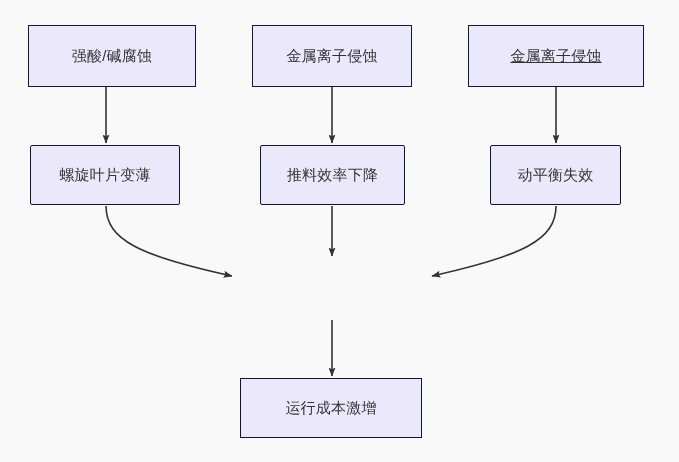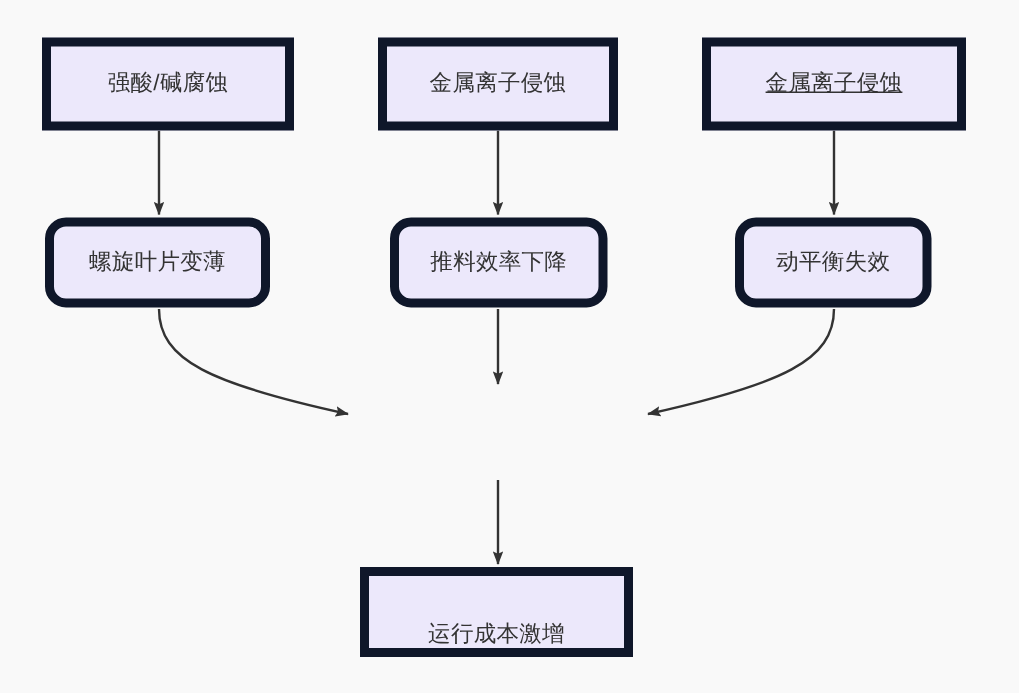--- a/index.html
+++ b/index.html
@@ -23,33 +23,33 @@
     left: 0;
     top: 0;
     width: 679px;
     height: 462px;
     pointer-events: none;
   }
   .node {
     position: absolute;
     box-sizing: border-box;
     background: #ece8fb;
-    border: 6px solid #0f172a;
+    border: 1px solid #0f172a;
     display: flex;
     align-items: center;
     justify-content: center;
     color: #333333;
     font-size: 15px;
     line-height: 1.2;
     letter-spacing: 0.2px;
     white-space: nowrap;
     z-index: 2;
   }
   .node.rounded {
-    border-radius: 14px;
+    border-radius: 2px;
   }
   .node-label {
     display: block;
   }
 </style>
 </head>
 <body>
 
 <div id="flowchart">
 
@@ -91,17 +91,17 @@
 
   <div class="node rounded" style="left:260px; top:145px; width:145px; height:60px;">
     <span class="node-label">推料效率下降</span>
   </div>
 
   <div class="node rounded" style="left:490px; top:145px; width:131px; height:60px;">
     <span class="node-label">动平衡失效</span>
   </div>
 
 
-  <div class="node" style="left:240px; top:378px; width:182px; height:60px;align-items:flex-end;">
+  <div class="node" style="left:240px; top:378px; width:182px; height:60px;">
     <span class="node-label">运行成本激增</span>
   </div>
 
 </div>
 
 </body></html>

